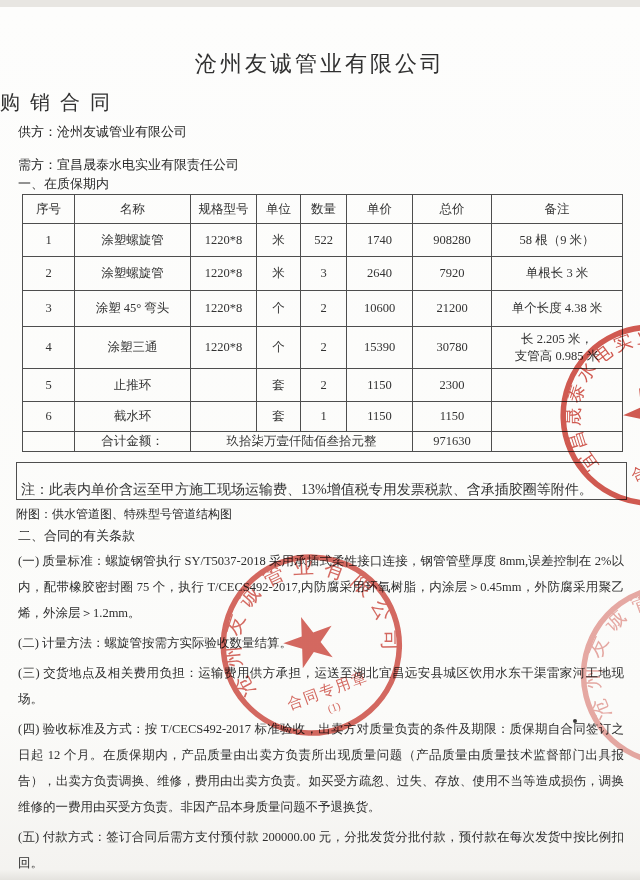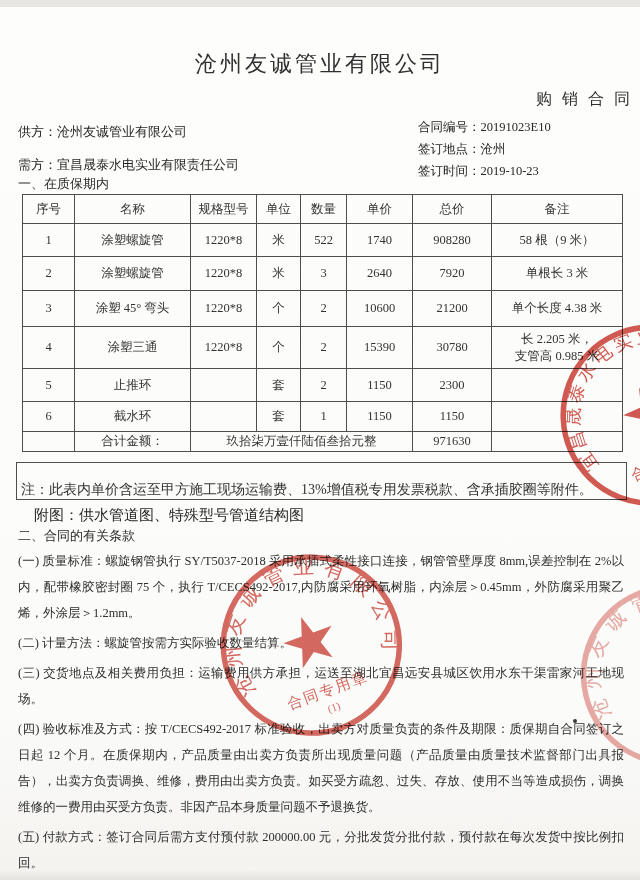--- a/index.html
+++ b/index.html
@@ -3,21 +3,21 @@
 <meta charset="utf-8">
 <style>
   * { margin:0; padding:0; box-sizing:border-box; }
   html,body { width:640px; height:880px; }
   body { font-family:"Liberation Serif","DejaVu Serif",serif; color:#262626; background:#e8e6e2; }
   #page { position:relative; width:640px; height:880px; overflow:hidden;
           background:linear-gradient(180deg,#fdfdfc 0%, #fbfbf9 80%, #f4f3f0 98%, #dad8d3 100%);margin-top:7px; }
 
   .abs { position:absolute; }
   .company-title { top:42px; left:0; width:640px; text-align:center; font-size:22px; letter-spacing:3px; color:#303030; }
-  .doc-title { top:82px; left:0; width:640px; text-align:right; font-size:16px; letter-spacing:10px; color:#303030; }
+  .doc-title { top:82px; left:0; width:640px; text-align:left; font-size:20px; letter-spacing:10px; color:#303030; }
 
   .party-line { left:18px; font-size:13px; }
   .supplier-line { top:116px; }
   .buyer-line { top:149px; }
   .meta-block { top:109px; left:418px; font-size:12.5px; line-height:22px; }
 
   .sec-title { left:18px; font-size:13px; color:#2a2a2a; }
   .sec1-title { top:168px; }
   .sec2-title { top:520px; }
 
@@ -29,21 +29,21 @@
   tbody#tbody tr:nth-child(2){ height:34px; }
   tbody#tbody tr:nth-child(3){ height:36px; }
   tbody#tbody tr:nth-child(4){ height:42px; }
   tbody#tbody tr:nth-child(5){ height:33px; }
   tbody#tbody tr:nth-child(6){ height:30px; }
   tbody.total-body tr { height:15px; }
   td.remark { white-space:pre-line; line-height:1.35; }
 
   .note-box { top:455px; left:16px; width:611px; height:38px; border:1px solid #4e4e4e;
               font-size:14px; color:#333; padding:18px 4px 0 4px; background:transparent; }
-  .attachment-line { top:499px; left:34px; font-size:15px; }
+  .attachment-line { top:499px; left:16px; font-size:12px; }
 
   #clauses { position:absolute; top:541px; left:18px; width:606px; }
   #clauses p { font-size:12.5px; line-height:26px; margin-bottom:4px; text-align:justify; color:#2e2e2e; }
 
   .stamp { position:absolute; mix-blend-mode:multiply; pointer-events:none; }
   .stamp svg text { fill:#c9362b; font-family:"Liberation Serif","DejaVu Serif",serif; }
   #stamp-buyer   { top:308px; left:552px; opacity:0.82; transform:rotate(-24deg); }
   #stamp-mid     { top:538px; left:212px; opacity:0.74; transform:rotate(-20deg); }
   #stamp-right   { top:568px; left:572px; opacity:0.42; transform:rotate(-14deg); }
 
@@ -54,25 +54,20 @@
 <body>
 
 <div id="page">
 
   <div class="abs company-title">沧州友诚管业有限公司</div>
   <div class="abs doc-title">购销合同</div>
 
   <div class="abs party-line supplier-line">供方：沧州友诚管业有限公司</div>
   <div class="abs party-line buyer-line">需方：宜昌晟泰水电实业有限责任公司</div>
 
-  <div class="abs meta-block">
-    <div>合同编号：20191023E10</div>
-    <div>签订地点：沧州</div>
-    <div>签订时间：2019-10-23</div>
-  </div>
 
   <div class="abs sec-title sec1-title">一、在质保期内</div>
 
   <table class="items">
     <colgroup>
       <col style="width:52px">
         <col style="width:116px">
         <col style="width:66px">
         <col style="width:44px">
       <col style="width:46px">

